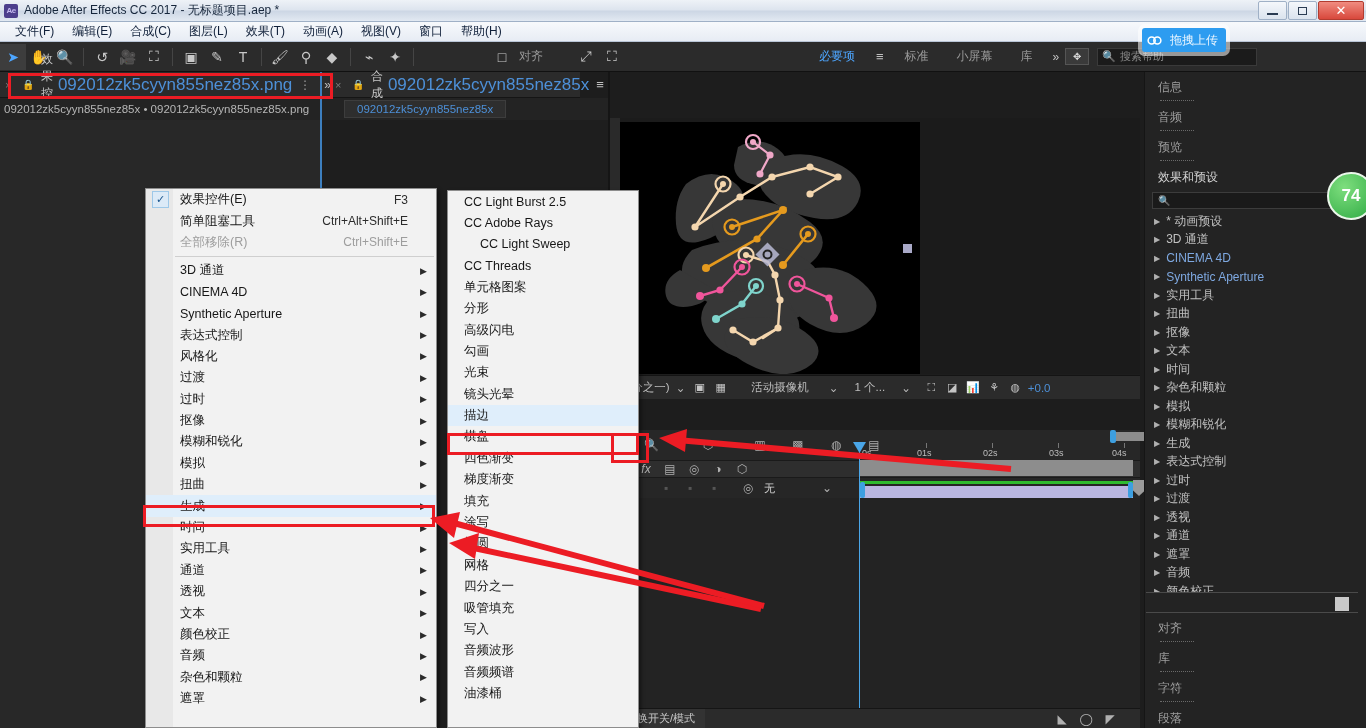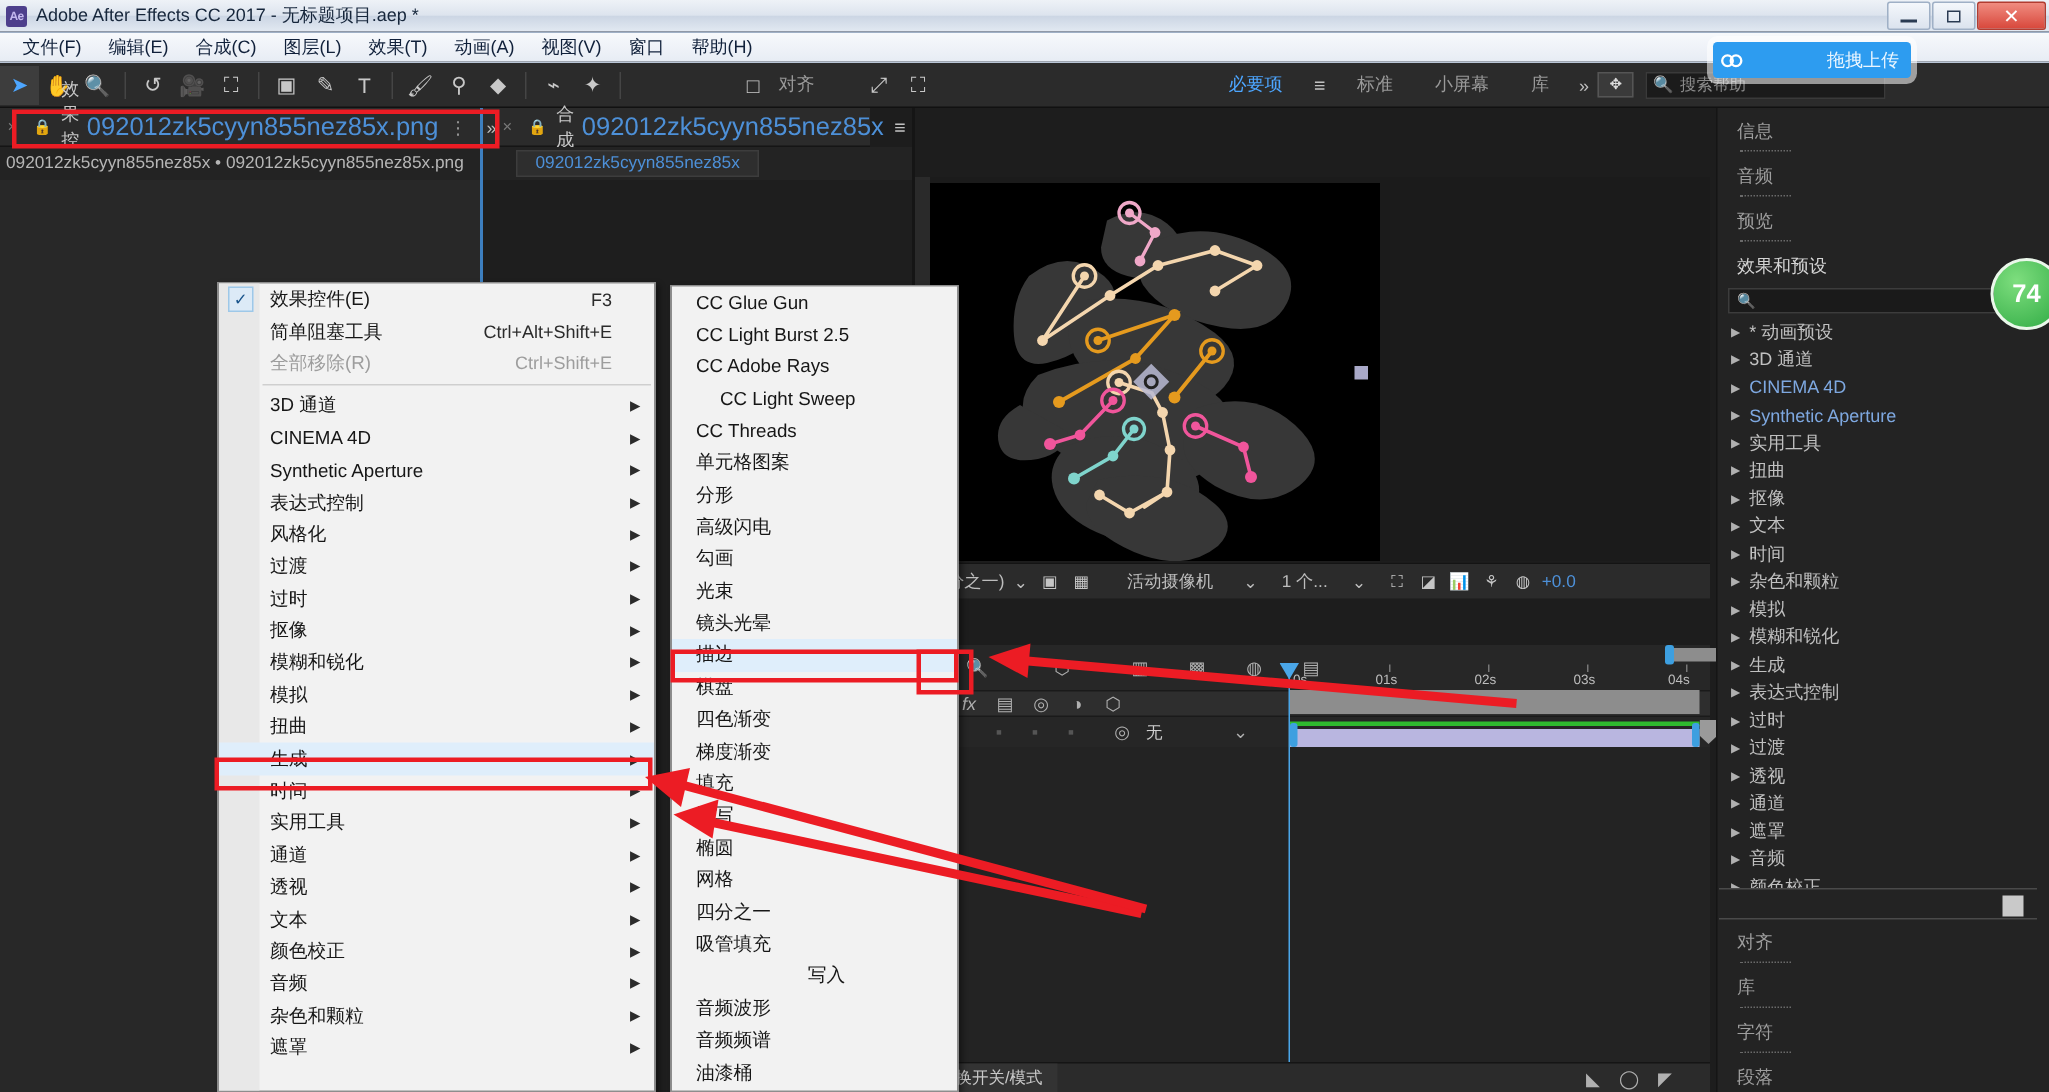--- a/index.html
+++ b/index.html
@@ -44,21 +44,21 @@
   .tlabel.sel{ color:#4da6ff; }
   .helpbox{ margin-left:8px; width:160px; height:18px; background:#1b1b1b;
     border:1px solid #3a3a3a; display:flex; align-items:center;
     font-size:11px; color:#8a8a8a; padding-left:4px; }
   .gearbtn{ width:24px;height:17px;background:#3a3a3a;border:1px solid #555;
     display:flex;align-items:center;justify-content:center;color:#ddd;font-size:10px; }
 
   
   .dragpill{ position:absolute; left:1142px; top:28px; height:24px;
     background:#2d9cf0; border-radius:3px; display:flex; align-items:center;
-    padding:0 8px 0 4px; box-shadow:0 0 0 4px rgba(255,255,255,.55);gap:48px; }
+    padding:0 8px 0 4px; box-shadow:0 0 0 4px rgba(255,255,255,.55); }
   .dragpill .cl{ width:17px;height:17px; margin-right:7px; }
   .dragpill span{ font-size:12px; color:#eaf6ff; }
 
   
   .tabrow{ position:absolute; height:26px; background:#2b2b2b; display:flex;
     align-items:center; border-bottom:1px solid #151515; }
   .tabrow .x{ font-size:11px;color:#7a7a7a;padding:0 5px; }
   .sqico{ width:11px;height:11px;background:#8a8aa8;margin-right:6px; }
   .sqico.tan{ background:#b9a078; }
   .lock{ font-size:10px;color:#bdbdbd; margin-right:6px; }
@@ -698,23 +698,20 @@
         <span class="ar">▶</span>
       </div>
       <div class="mi">
         <span>遮罩</span>
         <span class="ar">▶</span>
       </div>
     </div>
 
   <div class="menu" id="effect-submenu" style="left:447px;top:190px;width:192px;height:538px;">
       <div class="mi" style="padding-left: 16px;">
-        <span>CC Glue Gun</span>
-      </div>
-      <div class="mi" style="padding-left: 16px;">
         <span>CC Light Burst 2.5</span>
       </div>
       <div class="mi" style="padding-left: 16px;">
         <span>CC Adobe Rays</span>
       </div>
       <div class="mi" style="padding-left: 32px;">
         <span>CC Light Sweep</span>
       </div>
       <div class="mi" style="padding-left: 16px;">
         <span>CC Threads</span>
@@ -760,21 +757,21 @@
       </div>
       <div class="mi" style="padding-left: 16px;">
         <span>网格</span>
       </div>
       <div class="mi" style="padding-left: 16px;">
         <span>四分之一</span>
       </div>
       <div class="mi" style="padding-left: 16px;">
         <span>吸管填充</span>
       </div>
-      <div class="mi" style="padding-left: 16px; justify-content: center;">
+      <div class="mi" style="padding-left: 16px;">
         <span>写入</span>
       </div>
       <div class="mi" style="padding-left: 16px;">
         <span>音频波形</span>
       </div>
       <div class="mi" style="padding-left: 16px;">
         <span>音频频谱</span>
       </div>
       <div class="mi" style="padding-left: 16px;">
         <span>油漆桶</span>

